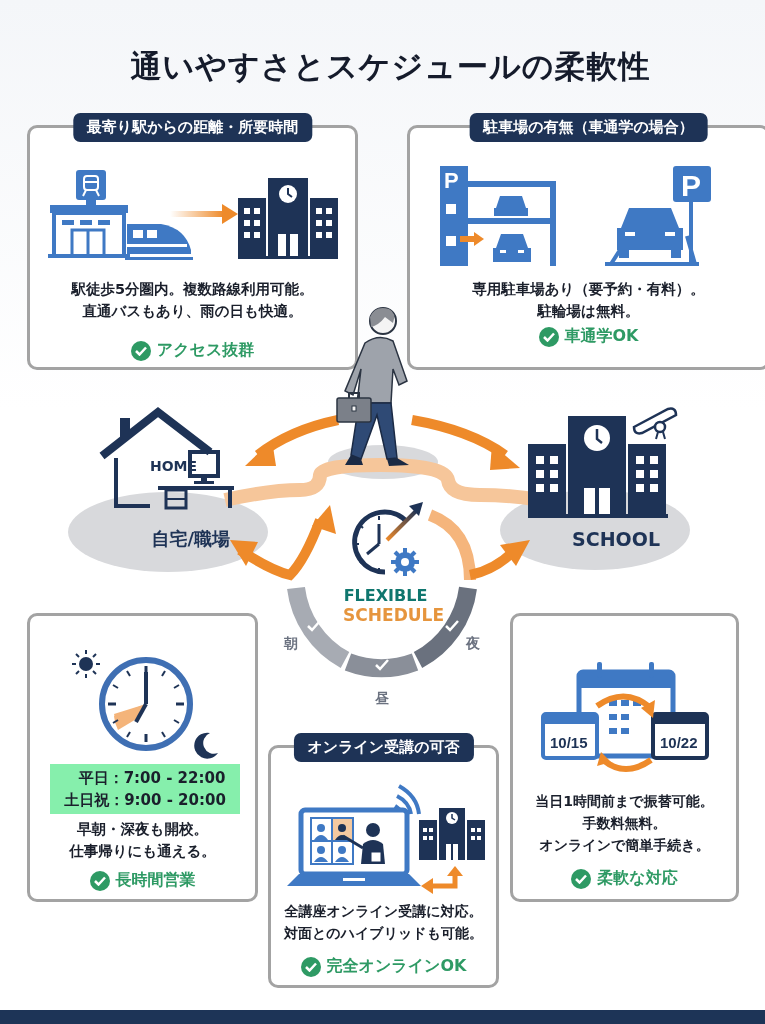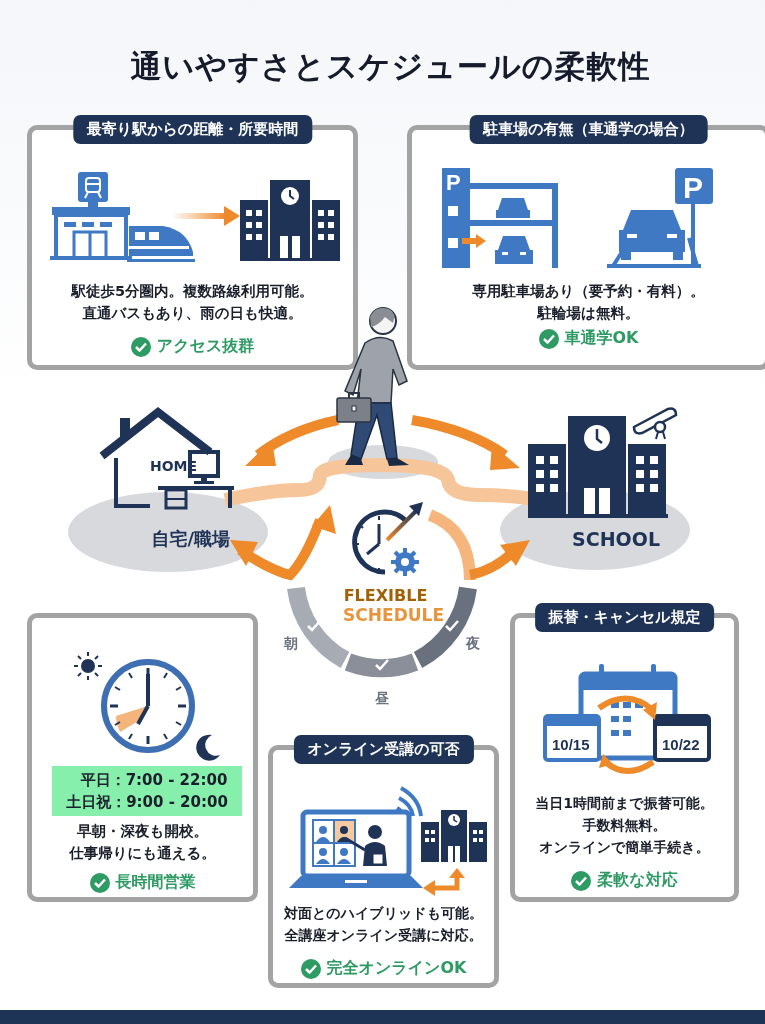--- a/index.html
+++ b/index.html
@@ -11,21 +11,21 @@
     color: #1a1f2b;
   }
   .title {
     position: absolute; top: 46px; left: 0; width: 765px;
     text-align: center; font-size: 31px; font-weight: bold; color: #151b2b;
     letter-spacing: 1px;
     margin-left: 8px;
   }
   .card {
     position: absolute; background: #ffffff;
-    border: 5px solid #a3a3a3; border-radius: 10px;
+    border: 3px solid #a3a3a3; border-radius: 10px;
   }
   .card-header {
     position: absolute; top: -15px; left: 50%; transform: translateX(-50%);
     background: #1e3356; color: #ffffff; font-weight: bold; font-size: 15px;
     padding: 5px 14px; border-radius: 7px; white-space: nowrap;
   }
   .card-header .sub { font-size: 11px; font-weight: bold; margin-left: 4px; }
   .card-text {
     position: absolute; left: 0; width: 100%; text-align: center;
     font-size: 14.5px; font-weight: bold; line-height: 22px; color: #1a1f2b;
@@ -110,21 +110,21 @@
         <rect x="88" y="56" width="6" height="6"></rect>
       <rect x="40" y="58" width="8" height="24"></rect>
         <rect x="52" y="58" width="8" height="24"></rect>
     </g>
     <rect x="0" y="80" width="100" height="3" fill="#1e3356"></rect>
   </svg>
   <div class="card-text" style="top:150px;">
     <div>駅徒歩5分圏内。複数路線利用可能。</div>
     <div>直通バスもあり、雨の日も快適。</div>
   </div>
-  <div class="card-badge" style="top:206px;text-align:center;">
+  <div class="card-badge" style="top:212px;text-align:center;">
     <span class="check">
         <svg width="12" height="10" viewBox="0 0 12 10">
           <path d="M1 5 L4.5 8.5 L11 1.5" stroke="#fff" stroke-width="2.5" fill="none"></path>
         </svg>
       </span>
     <span>アクセス抜群</span>
   </div>
 </div>
 
 <div class="card" style="left:407px; top:125px; width:363px; height:245px;">
@@ -281,21 +281,21 @@
   <circle cx="60" cy="62" r="10" fill="#3f79c4"></circle>
   <circle cx="60" cy="62" r="4" fill="#fff"></circle>
   <g stroke="#3f79c4" stroke-width="4">
     <line x1="60" y1="48" x2="60" y2="76"></line>
       <line x1="46" y1="62" x2="74" y2="62"></line>
     <line x1="50" y1="52" x2="70" y2="72"></line>
       <line x1="70" y1="52" x2="50" y2="72"></line>
   </g>
   <circle cx="60" cy="62" r="4" fill="#fff"></circle>
 </svg>
-<div class="abs" style="left:333px; top:586px; width:105px; text-align:center; font-size:16px; font-weight:bold; color:#a16207;">FLEXIBLE</div>
+<div class="abs" style="left:333px; top:586px; width:105px; text-align:center; font-size:16px; font-weight:bold; color:#0f766e;">FLEXIBLE</div>
 <div class="abs" style="left:327px; top:605px; width:117px; text-align:right; font-size:17px; font-weight:bold; color:#e6953d;">SCHEDULE</div>
 <div class="sched-label" style="left:284px; top:635px;">朝</div>
 <div class="sched-label" style="left:375px; top:690px;">昼</div>
 <div class="sched-label" style="left:466px; top:635px;">夜</div>
 
 <div class="card" style="left:27px; top:613px; width:231px; height:289px;">
   <svg class="abs" style="left:40px; top:32px;" width="32" height="32" viewBox="0 0 32 32">
     <circle cx="16" cy="16" r="7" fill="#1e3356"></circle>
     <g stroke="#1e3356" stroke-width="2">
         <line x1="16" y1="2" x2="16" y2="6"></line>
@@ -346,21 +346,20 @@
     <span class="check">
         <svg width="12" height="10" viewBox="0 0 12 10">
           <path d="M1 5 L4.5 8.5 L11 1.5" stroke="#fff" stroke-width="2.5" fill="none"></path>
         </svg>
       </span>
     <span>長時間営業</span>
   </div>
 </div>
 
 <div class="card" style="left:510px; top:613px; width:229px; height:289px;">
-  <div class="card-header">振替・キャンセル規定</div>
   <svg class="abs" style="left:28px; top:40px;" width="170" height="120" viewBox="0 0 170 120">
     <rect x="38" y="16" width="94" height="84" rx="4" fill="none" stroke="#3f79c4" stroke-width="5"></rect>
     <rect x="38" y="16" width="94" height="16" fill="#3f79c4"></rect>
     <rect x="56" y="6" width="5" height="16" rx="2" fill="#3f79c4"></rect>
     <rect x="108" y="6" width="5" height="16" rx="2" fill="#3f79c4"></rect>
     <g fill="#3f79c4">
         <rect x="68" y="44" width="8" height="6"></rect>
         <rect x="80" y="44" width="8" height="6"></rect>
         <rect x="92" y="44" width="8" height="6"></rect>
         <rect x="68" y="58" width="8" height="6"></rect>
@@ -440,22 +439,22 @@
         <rect x="27" y="38" width="5" height="16"></rect>
         <rect x="34" y="38" width="5" height="16"></rect>
       </g>
   </svg>
   <svg class="abs" style="left:148px; top:118px;" width="46" height="34" viewBox="0 0 46 34">
     <path d="M36 6 L36 20 L12 20" stroke="#ee8a2a" stroke-width="5" fill="none"></path>
     <path d="M28 10 L36 0 L44 10 Z" fill="#ee8a2a"></path>
     <path d="M14 12 L2 20 L14 28 Z" fill="#ee8a2a"></path>
   </svg>
   <div class="card-text" style="top:152px; font-size:14px;">
+    <div>全講座オンライン受講に対応。</div>
     <div>対面とのハイブリッドも可能。</div>
-    <div>全講座オンライン受講に対応。</div>
   </div>
   <div class="card-badge" style="top:208px;">
     <span class="check">
         <svg width="12" height="10" viewBox="0 0 12 10">
           <path d="M1 5 L4.5 8.5 L11 1.5" stroke="#fff" stroke-width="2.5" fill="none"></path>
         </svg>
       </span>
     <span>完全オンラインOK</span>
   </div>
 </div>

